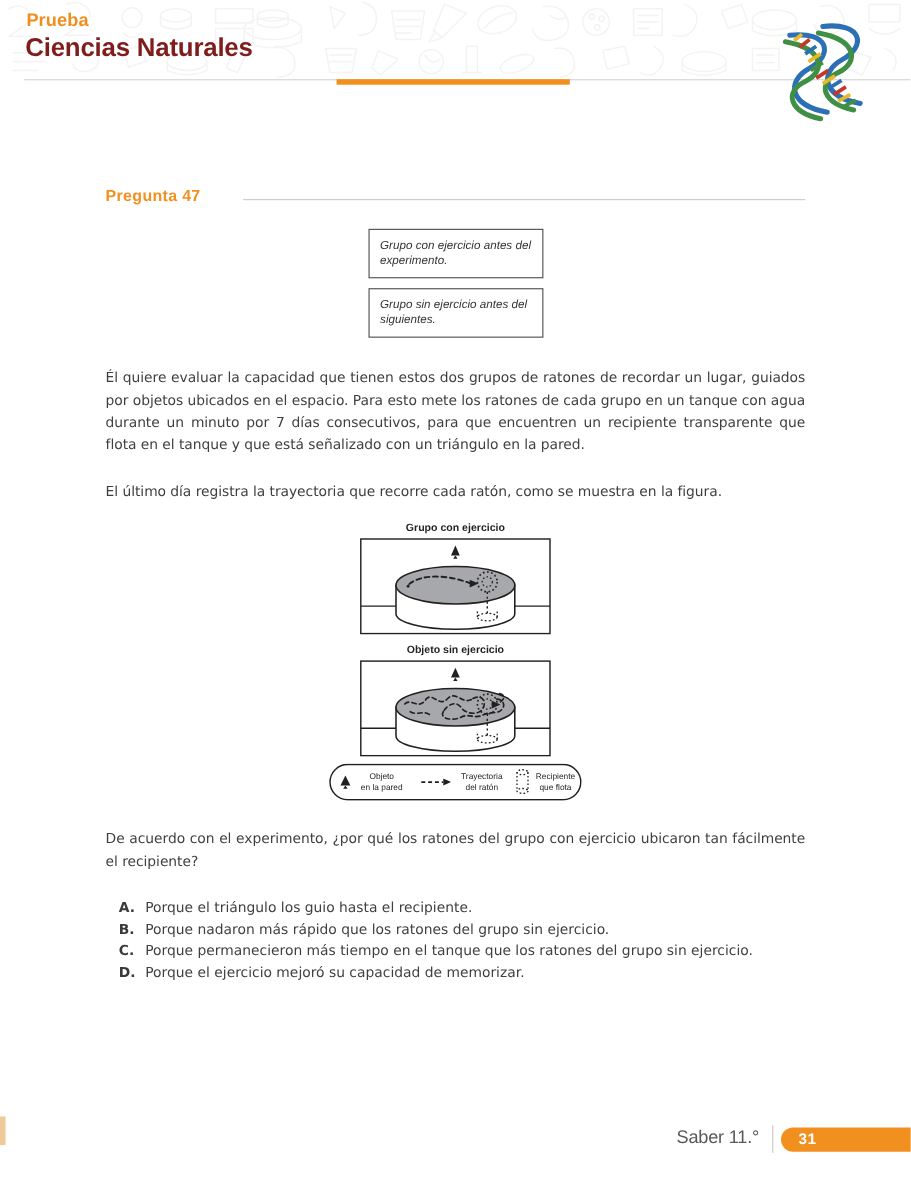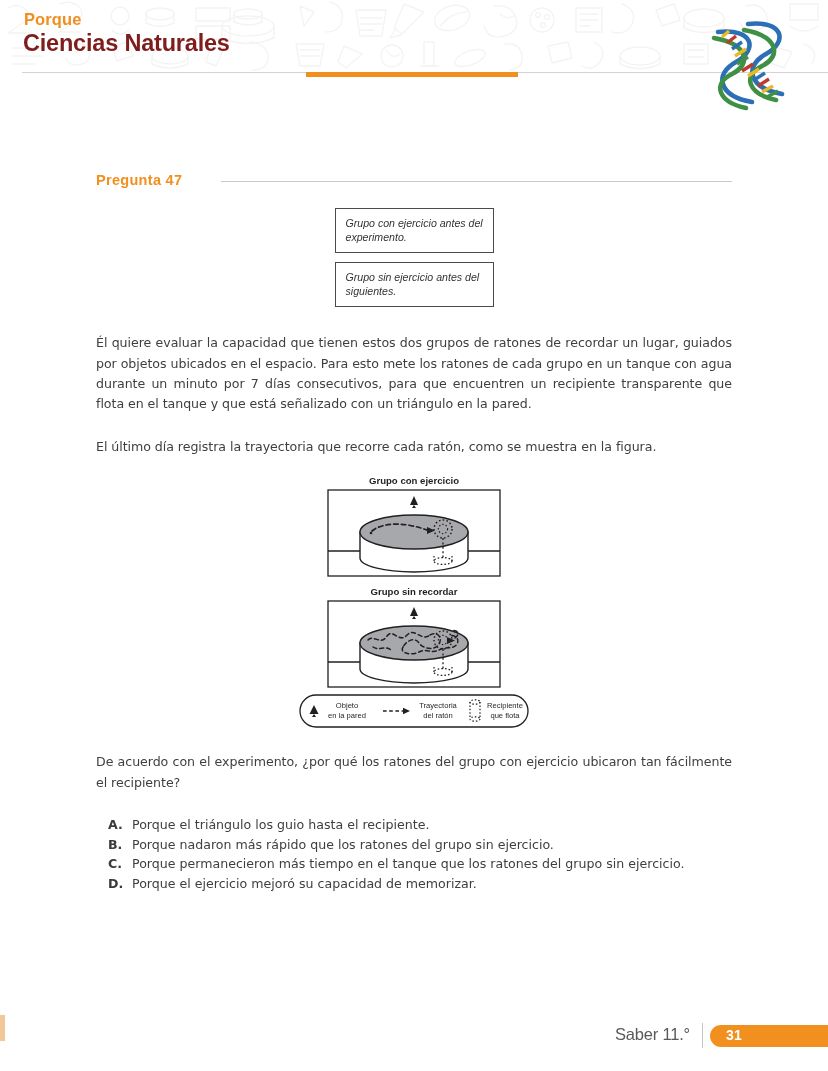--- a/index.html
+++ b/index.html
@@ -294,21 +294,21 @@
       <path d="M620 56 v8 q20 9 40 0 v-8"></path>
       <path d="M684 44 h24 v20 h-24z"></path>
       <path d="M688 50 h16 M688 57 h16"></path>
       <path d="M730 42 q16 4 12 18 q-4 12 -18 8"></path>
       <path d="M772 46 l20 6 l-8 16 l-16 -6z"></path>
       <path d="M804 44 q16 6 8 20"></path>
     </g>
   </svg>
 
   <div class="header-titles">
-    <div class="kicker">Porque</div>
+    <div class="kicker">Prueba</div>
     <div class="title-main">Ciencias Naturales</div>
   </div>
 
   <div class="rule-gray"></div>
   <div class="rule-orange"></div>
 
   <svg class="dna" width="108" height="96" viewBox="0 0 108 96">
     <g fill="none" stroke-width="4.6" stroke-linecap="round">
 
       <path d="M22 14 C 58 10, 62 32, 40 44 C 18 56, 22 78, 56 84" stroke="#2c6fb5"></path>
@@ -371,21 +371,21 @@
 
       <line x1="116" y1="49" x2="116" y2="70" stroke="#231f20" stroke-width="1.3" stroke-dasharray="2 2.4"></line>
       <ellipse cx="116" cy="72" rx="9" ry="3.4" fill="none" stroke="#231f20" stroke-width="1.2" stroke-dasharray="1.6 2"></ellipse>
       <path d="M107 72 v-5 M125 72 v-5" stroke="#231f20" stroke-width="1.2" stroke-dasharray="1.6 2"></path>
 
       <path d="M45 42 C 56 33, 78 33, 100 41" fill="none" stroke="#231f20" stroke-width="1.7" stroke-dasharray="4.5 3.2" stroke-linecap="round"></path>
       <path d="M100 38 L108 41.5 L100 45 Z" fill="#231f20"></path>
       <circle cx="44" cy="44" r="1.3" fill="#231f20"></circle>
     </svg>
 
-    <div class="fig-caption" style="margin-top:9px">Grupo sin recordar</div>
+    <div class="fig-caption" style="margin-top:9px">Objeto sin ejercicio</div>
 
     <svg class="tank-svg" width="174" height="88" viewBox="0 0 174 88">
       <rect x="1" y="1" width="172" height="86" fill="#ffffff" stroke="#231f20" stroke-width="1.3"></rect>
       <line x1="1" y1="62" x2="173" y2="62" stroke="#231f20" stroke-width="1.3"></line>
       <path d="M87 7 L91 16 L83 16 Z" fill="#231f20"></path>
       <path d="M87 16 L89 19 L85 19 Z" fill="#231f20"></path>
       <path d="M33 43 L33 69 A54 14 0 0 0 141 69 L141 43 Z" fill="#ffffff" stroke="#231f20" stroke-width="1.4"></path>
       <ellipse cx="87" cy="43" rx="54" ry="17" fill="#a6a8ab" stroke="#231f20" stroke-width="1.4"></ellipse>
 
       <g fill="none" stroke="#231f20" stroke-width="1.5" stroke-linecap="round" stroke-dasharray="4 3">

